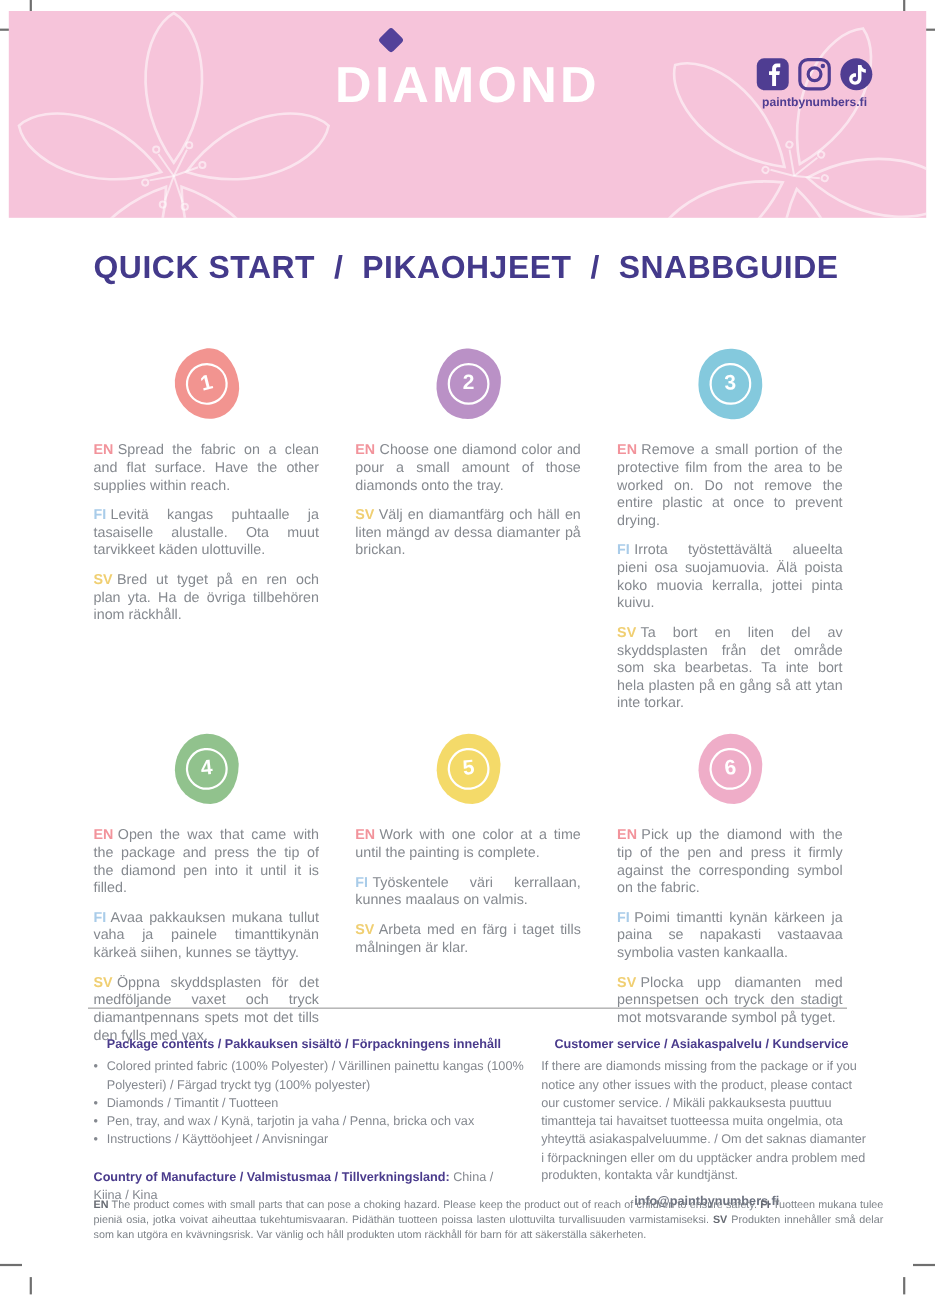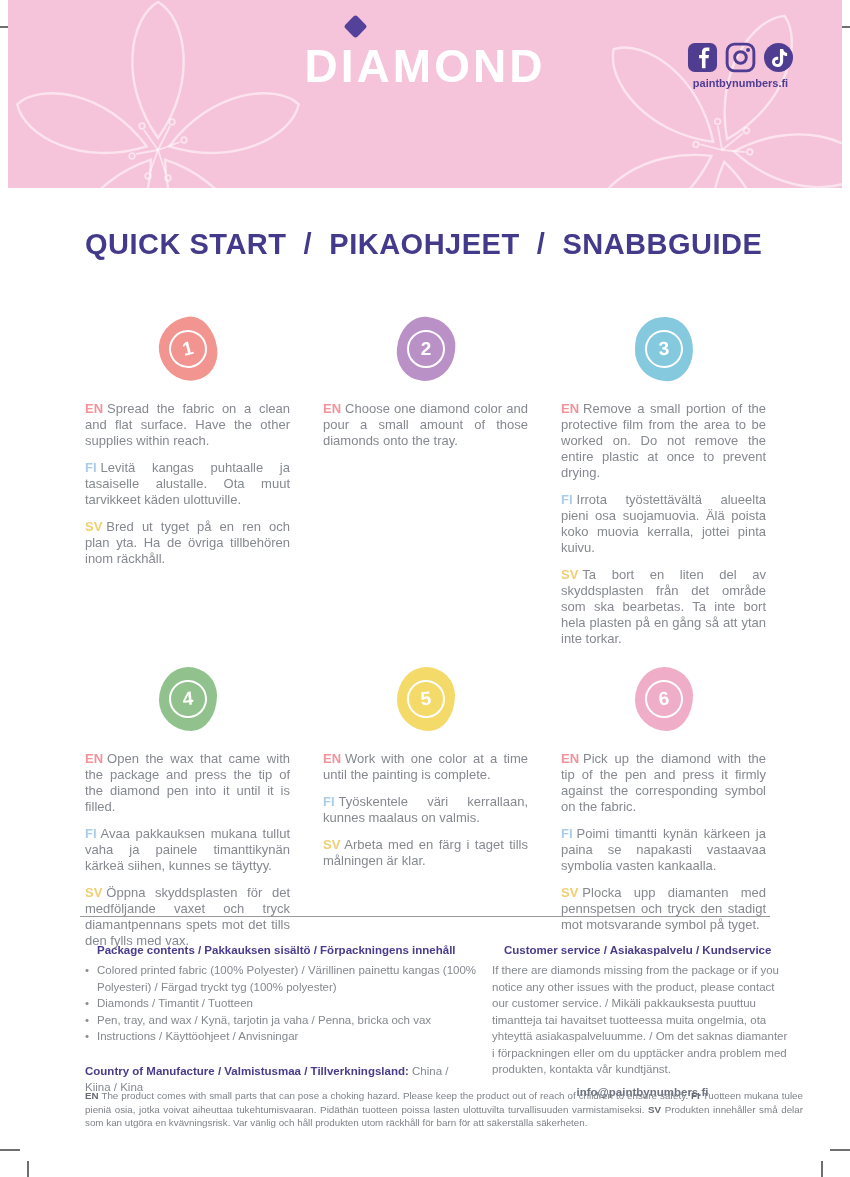--- a/index.html
+++ b/index.html
@@ -3,21 +3,21 @@
 <meta charset="utf-8">
 <style>
   html,body{margin:0;padding:0;background:#fff;}
   .page{position:relative;width:850px;height:1177px;background:#fff;overflow:hidden;
         font-family:"Liberation Sans","DejaVu Sans",sans-serif;}
   
   .crop{position:absolute;background:#6f6f6f;}
   .cm-v{width:2px;height:16px;}
   .cm-h{width:20px;height:2px;}
   
-  .header{position:absolute;left:8px;right:8px;top:0;height:188px;background:#f6c4da;overflow:hidden;}
+  .header{position:absolute;left:8px;right:8px;top:10px;height:188px;background:#f6c4da;overflow:hidden;}
   .flower{position:absolute;pointer-events:none;}
   .logo{position:absolute;left:0;right:0;top:18px;text-align:center;}
   .logo-diamond{position:relative;left:-70px;display:inline-block;width:17px;height:17px;
                 background:#53419a;transform:rotate(45deg);border-radius:3px;margin-bottom:4px;}
   .brand-top{font-size:46px;font-weight:bold;letter-spacing:3px;color:#fff;line-height:46px;}
   .brand-bottom{font-size:38px;font-weight:bold;letter-spacing:1px;color:#53419a;line-height:42px;}
   .social{position:absolute;top:42px;right:48px;text-align:center;}
   .social-icons{display:flex;gap:7px;justify-content:center;}
   .social-icons svg{width:31px;height:31px;display:block;}
   .site{margin-top:4px;font-size:11px;font-weight:bold;color:#4f3d92;}
@@ -166,20 +166,21 @@
       </div>
     </div>
 
     <div class="step-text">
       <p class="step-p"><span class="ll ll-en">EN</span><span>Spread the fabric on a clean and flat surface. Have the other supplies within reach.</span></p>
       <p class="step-p"><span class="ll ll-fi">FI</span><span>Levitä kangas puhtaalle ja tasaiselle alustalle. Ota muut tarvikkeet käden ulottuville.</span></p>
       <p class="step-p"><span class="ll ll-sv">SV</span><span>Bred ut tyget på en ren och plan yta. Ha de övriga tillbehören inom räckhåll.</span></p>
     </div>
     <div class="step-text">
       <p class="step-p"><span class="ll ll-en">EN</span><span>Choose one diamond color and pour a small amount of those diamonds onto the tray.</span></p>
+      <p class="step-p"><span class="ll ll-sv">SV</span><span>Välj en diamantfärg och häll en liten mängd av dessa diamanter på brickan.</span></p>
     </div>
     <div class="step-text">
       <p class="step-p"><span class="ll ll-en">EN</span><span>Remove a small portion of the protective film from the area to be worked on. Do not remove the entire plastic at once to prevent drying.</span></p>
       <p class="step-p"><span class="ll ll-fi">FI</span><span>Irrota työstettävältä alueelta pieni osa suojamuovia. Älä poista koko muovia kerralla, jottei pinta kuivu.</span></p>
       <p class="step-p"><span class="ll ll-sv">SV</span><span>Ta bort en liten del av skyddsplasten från det område som ska bearbetas. Ta inte bort hela plasten på en gång så att ytan inte torkar.</span></p>
     </div>
 
     <div class="badge-cell row2">
       <div class="badge" style="background: rgb(145, 194, 141);">
         <span class="badge-num">4</span>

